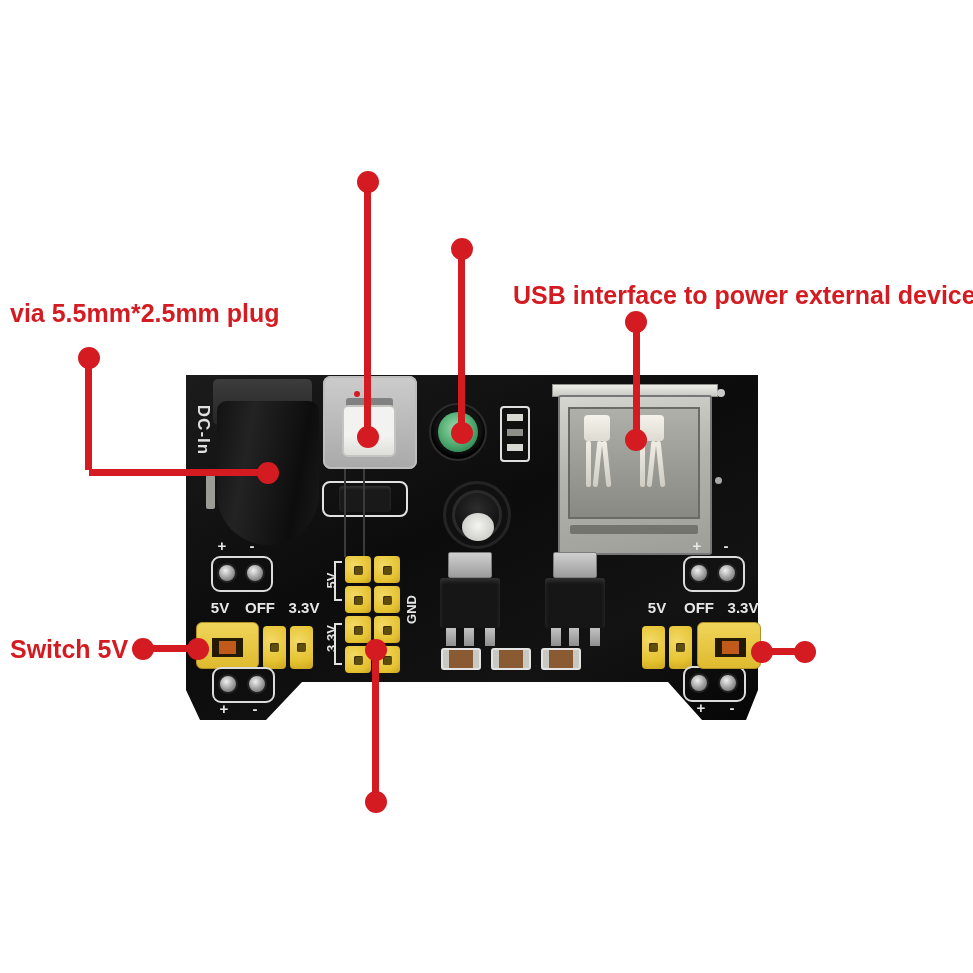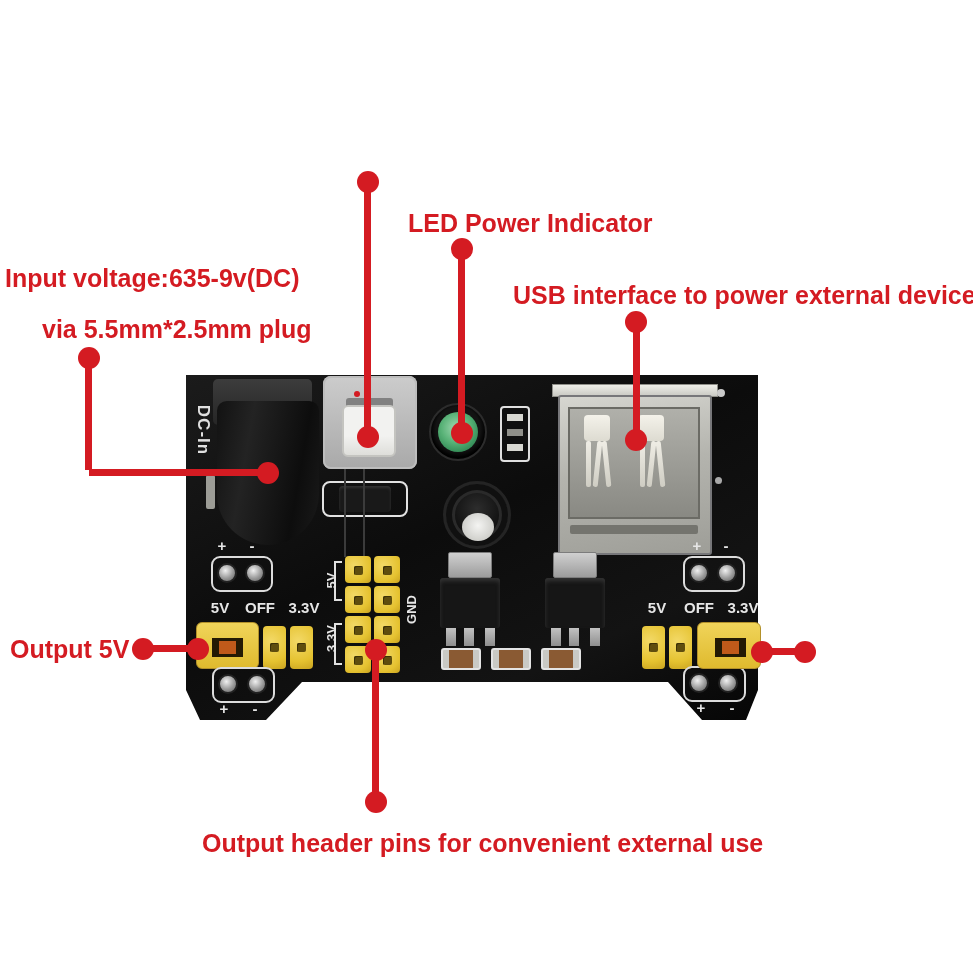--- a/index.html
+++ b/index.html
@@ -199,44 +199,41 @@
   <div class="abs" style="left:697px;top:622px;width:64px;height:47px;border-radius:6px;border:1px solid #b3912a;
               background:linear-gradient(180deg,#f0d45a,#dfba2e);"></div>
   <div class="abs" style="left:715px;top:638px;width:31px;height:19px;background:#241a04;">
     <div class="abs" style="left:7px;top:3px;width:17px;height:13px;background:#c05a1a;"></div>
   </div>
 
   <div class="rline" style="left:364px;top:182px;width:7px;height:255px;"></div>
   <div class="rdot" style="left:357px;top:171px;"></div>
   <div class="rdot" style="left:357px;top:426px;"></div>
 
-  <div class="ann" style="left:408px;top:209px;">LED Power Indicator</div>
   <div class="rline" style="left:458px;top:249px;width:7px;height:184px;"></div>
   <div class="rdot" style="left:451px;top:238px;"></div>
   <div class="rdot" style="left:451px;top:422px;"></div>
 
   <div class="ann" style="left:513px;top:281px;">USB interface to power external device</div>
   <div class="rline" style="left:633px;top:322px;width:7px;height:118px;"></div>
   <div class="rdot" style="left:625px;top:311px;"></div>
   <div class="rdot" style="left:625px;top:429px;"></div>
 
-  <div class="ann" style="left:5px;top:264px;">Input voltage:635-9v(DC)</div>
-  <div class="ann" style="left:10px;top:315px;margin-left:32px;">via 5.5mm*2.5mm plug</div>
+  <div class="ann" style="left:10px;top:299px;">via 5.5mm*2.5mm plug</div>
   <div class="rdot" style="left:78px;top:347px;"></div>
   <div class="rline" style="left:85px;top:358px;width:7px;height:112px;"></div>
   <div class="rline" style="left:89px;top:469px;width:179px;height:7px;"></div>
   <div class="rdot" style="left:257px;top:462px;"></div>
 
-  <div class="ann" style="left:10px;top:635px;">Output 5V</div>
+  <div class="ann" style="left:10px;top:635px;">Switch 5V</div>
   <div class="rline" style="left:143px;top:645px;width:56px;height:7px;"></div>
   <div class="rdot" style="left:132px;top:638px;"></div>
   <div class="rdot" style="left:187px;top:638px;"></div>
 
   <div class="rline" style="left:762px;top:648px;width:44px;height:7px;"></div>
   <div class="rdot" style="left:751px;top:641px;"></div>
   <div class="rdot" style="left:794px;top:641px;"></div>
 
   <div class="rline" style="left:372px;top:650px;width:7px;height:152px;"></div>
   <div class="rdot" style="left:365px;top:639px;"></div>
   <div class="rdot" style="left:365px;top:791px;"></div>
-  <div class="ann" style="left:202px;top:829px;">Output header pins for convenient external use</div>
 
 </div>
 
 </body></html>

